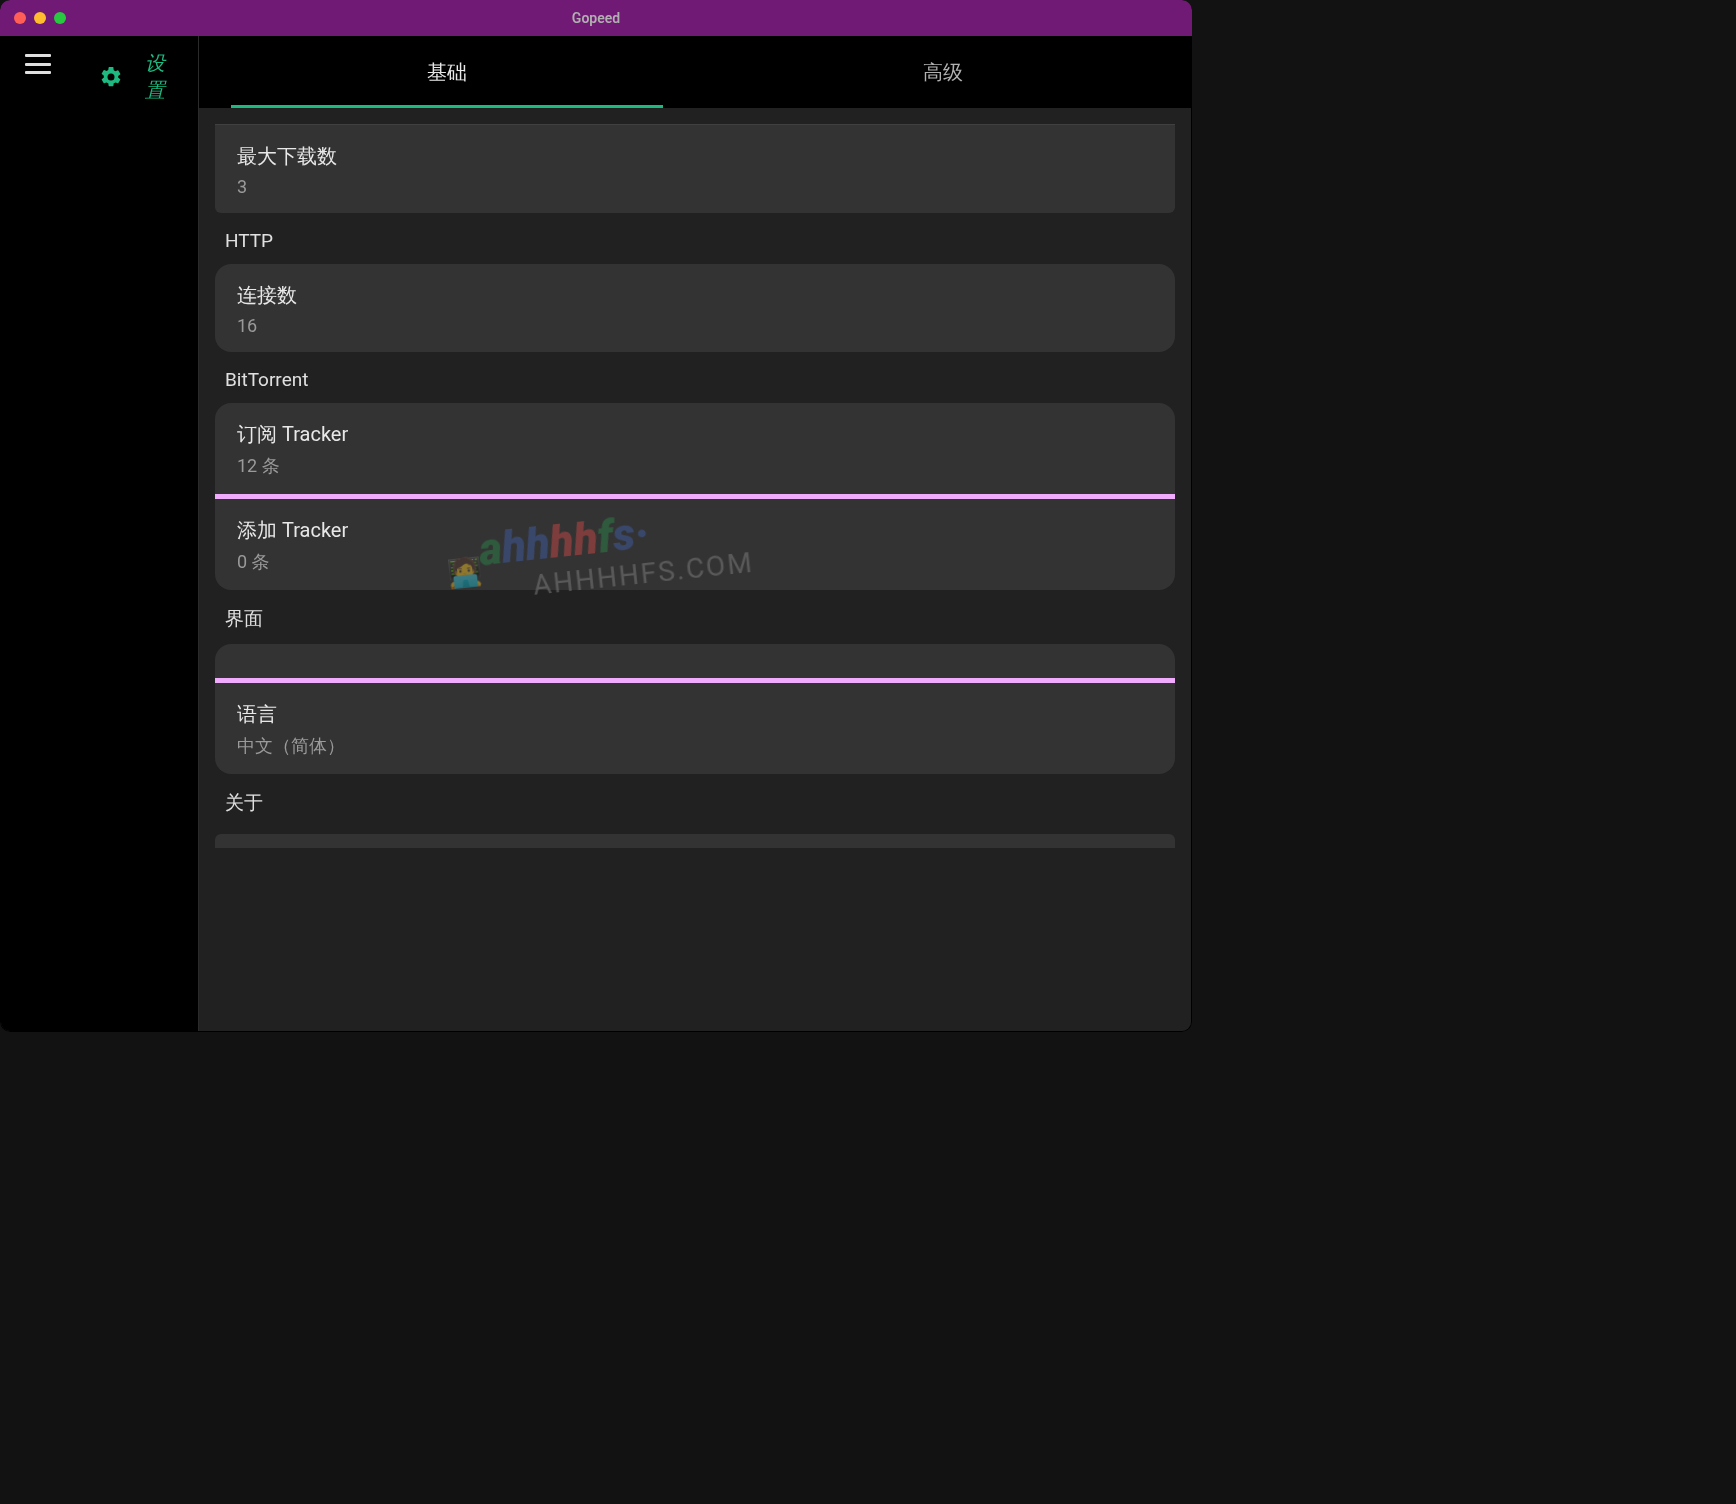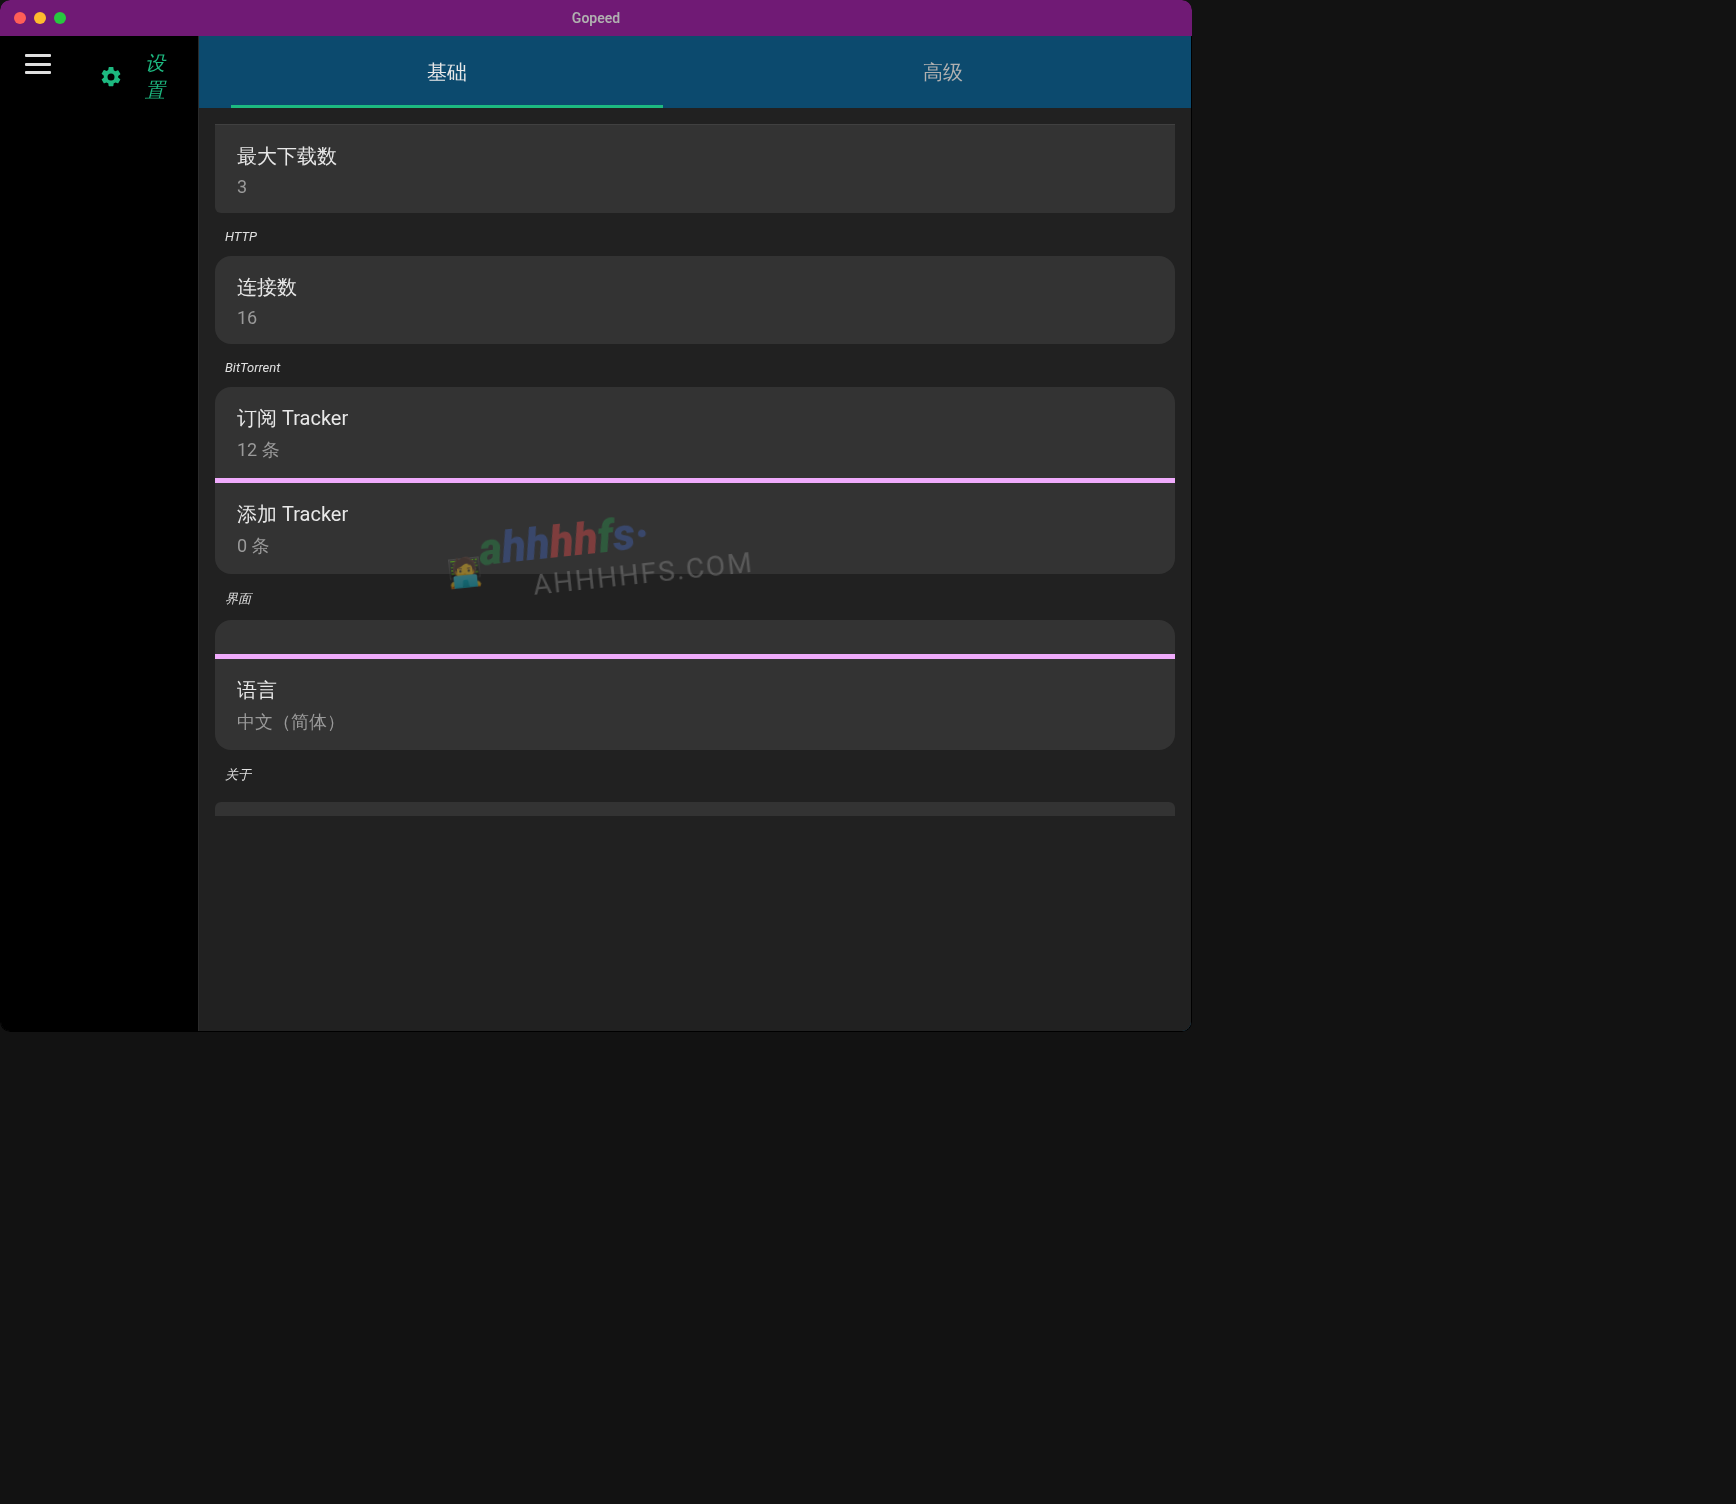--- a/index.html
+++ b/index.html
@@ -113,21 +113,21 @@
       justify-content: center;
     }
     .sidebar-item.inactive { color: #9a9a9a; }
     .sidebar-item.active { color: #1db980; font-style: italic; }
     .sidebar-item.active .icon svg { fill: #1db980; }
     .sidebar-item.inactive .icon svg { fill: #9a9a9a; }
     .main {
       flex: 1;
       display: flex;
       flex-direction: column;
-      background: #0c4a6e;
+      background: #000000;
       overflow: hidden;
     }
     .tabs {
       display: flex;
       height: 72px;
       flex-shrink: 0;
     }
     .tab {
       flex: 1;
       display: flex;
@@ -151,23 +151,22 @@
       background: #1db980;
     }
     .content {
       flex: 1;
       overflow-y: auto;
       padding: 0 16px 0 16px;
       background: #212121;
     }
     .section-header {
       padding: 16px 10px 12px 10px;
-      font-size: 13px;
+      font-size: 19px;
       color: #e0e0e0;
-      font-style: italic;
     }
     .card {
       background: #333333;
       border-radius: 16px;
       padding: 0;
       overflow: hidden;
     }
     .card-item {
       padding: 18px 22px 16px 22px;
       cursor: pointer;

